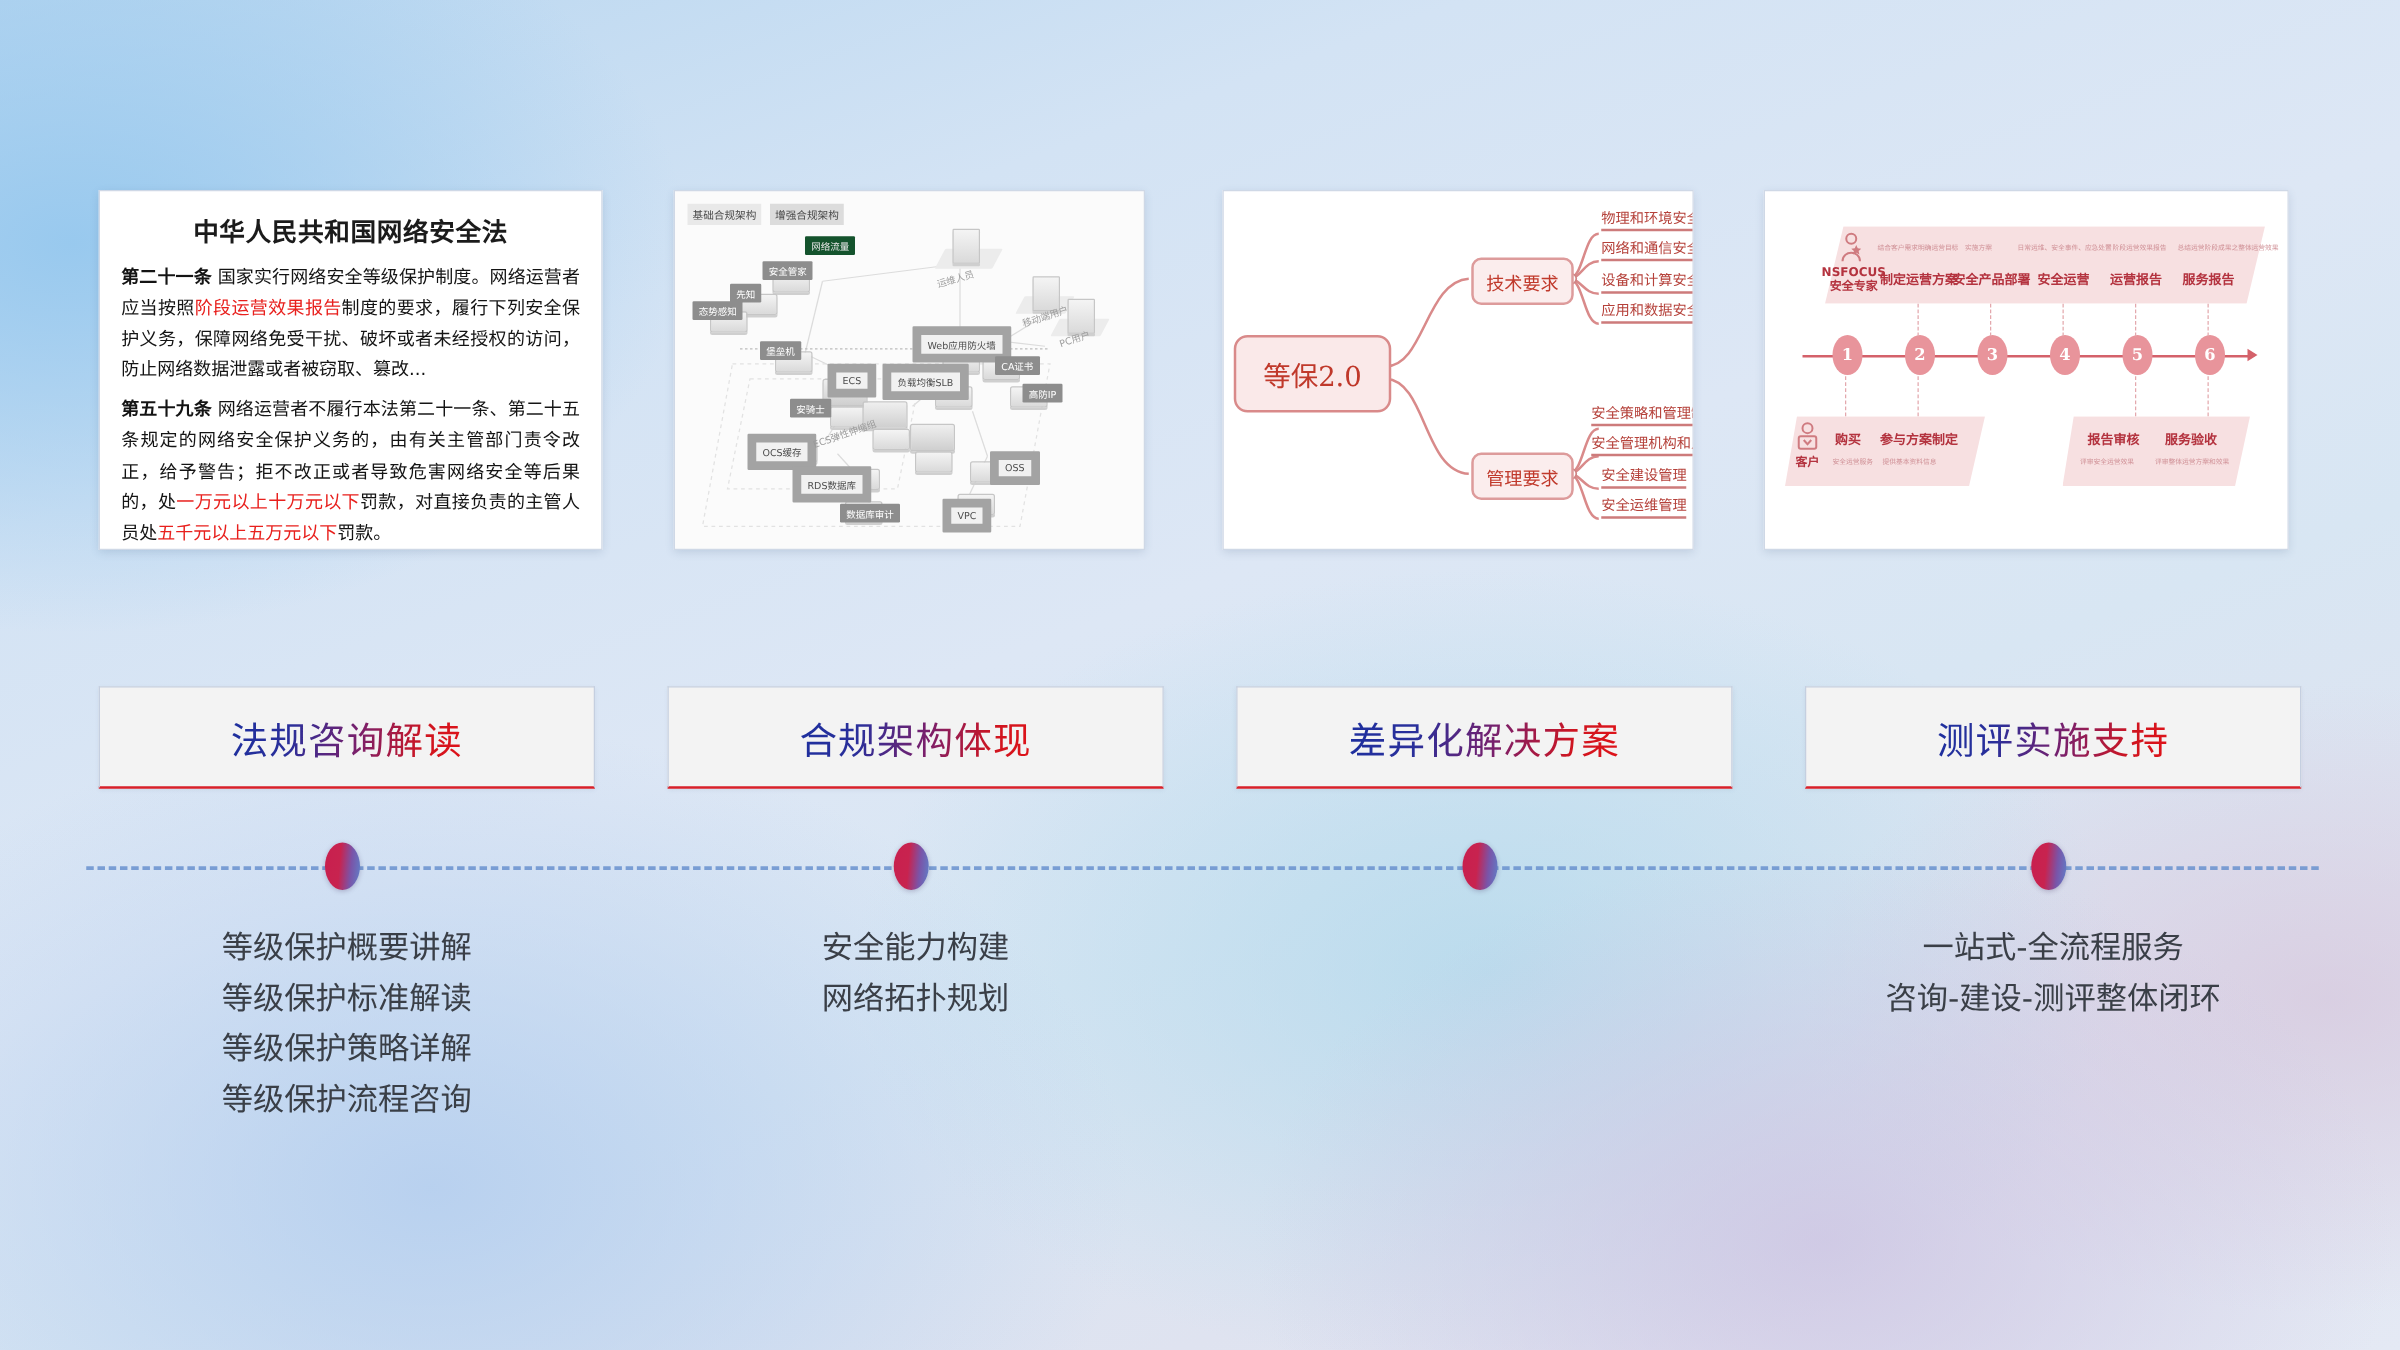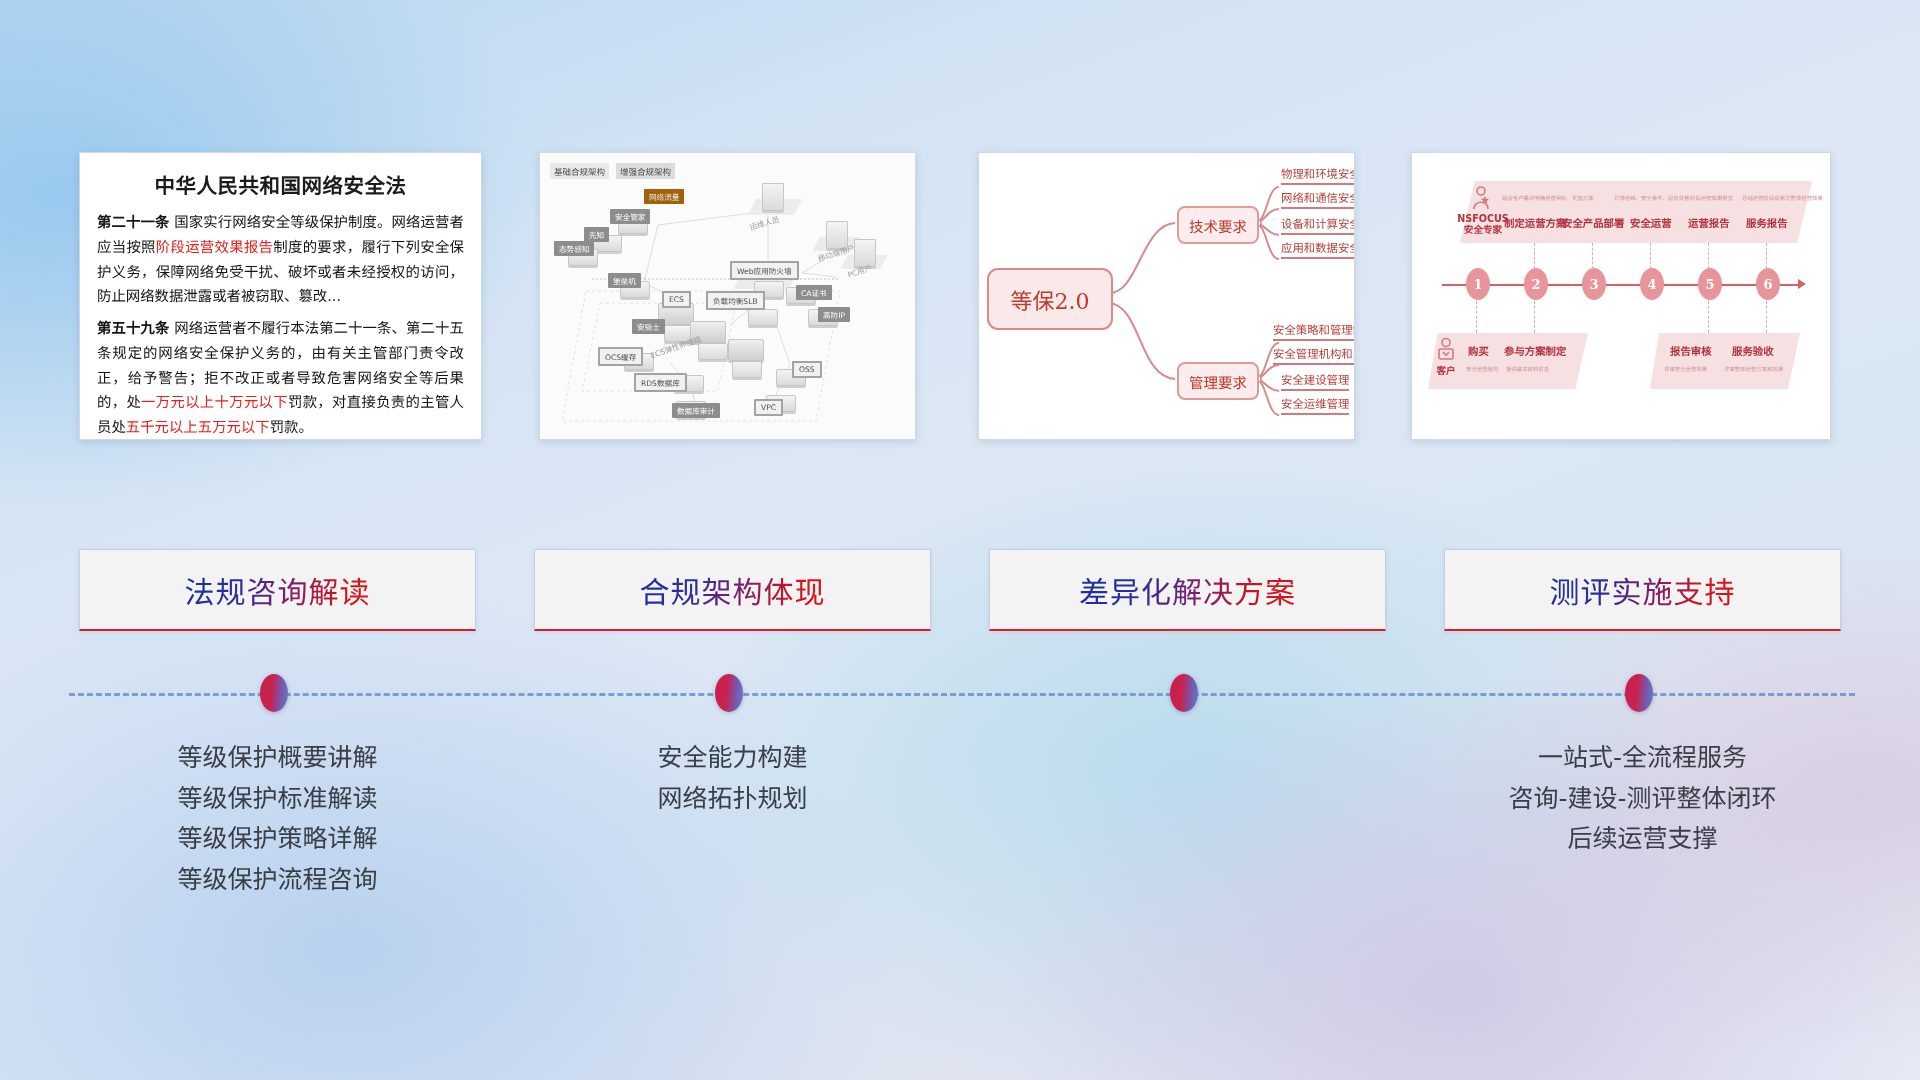--- a/index.html
+++ b/index.html
@@ -64,22 +64,22 @@
     font-family: "DejaVu Sans", sans-serif;
     white-space: nowrap;
   }
   .arch-chip {
     position: absolute;
     background: #8d8d8d; color: #fff;
     font-size: 7.6px; padding: 2px 5px;
     white-space: nowrap; border-radius: 1px;
     font-family: "DejaVu Sans", sans-serif;
   }
-  .arch-chip.light { background: #f1f1f1; color: #4d4d4d; border: 2px solid #a3a3a3; }
-  .arch-chip.dark  { background: #a16207; color: #e6e6e6; }
+  .arch-chip.light { background: #f1f1f1; color: #4d4d4d; border: 7px solid #a3a3a3; }
+  .arch-chip.dark  { background: #14532d; color: #e6e6e6; }
   .arch-node {
     position: absolute; width: 28px; height: 15px;
     background: linear-gradient(180deg,#f4f4f4,#dadada);
     border: 1px solid #c6c6c6; border-radius: 2px;
     box-shadow: 0 2px 0 #cfcfcf;
   }
   .arch-node.tall { width: 20px; height: 26px; border-radius: 1px; }
   .arch-node.box  { width: 34px; height: 20px; background: linear-gradient(180deg,#efefef,#cfcfcf); }
   .arch-plate {
     position: absolute; background: #ececec;
@@ -461,17 +461,16 @@
   <div class="blist" id="list-2">
     <ul>
       <li>安全能力构建</li>
       <li>网络拓扑规划</li>
     </ul>
   </div>
   <div class="blist" id="list-4">
     <ul>
       <li>一站式-全流程服务</li>
       <li>咨询-建设-测评整体闭环</li>
-      <li>后续运营支撑</li>
     </ul>
   </div>
 
 </div>
 
 </body></html>

